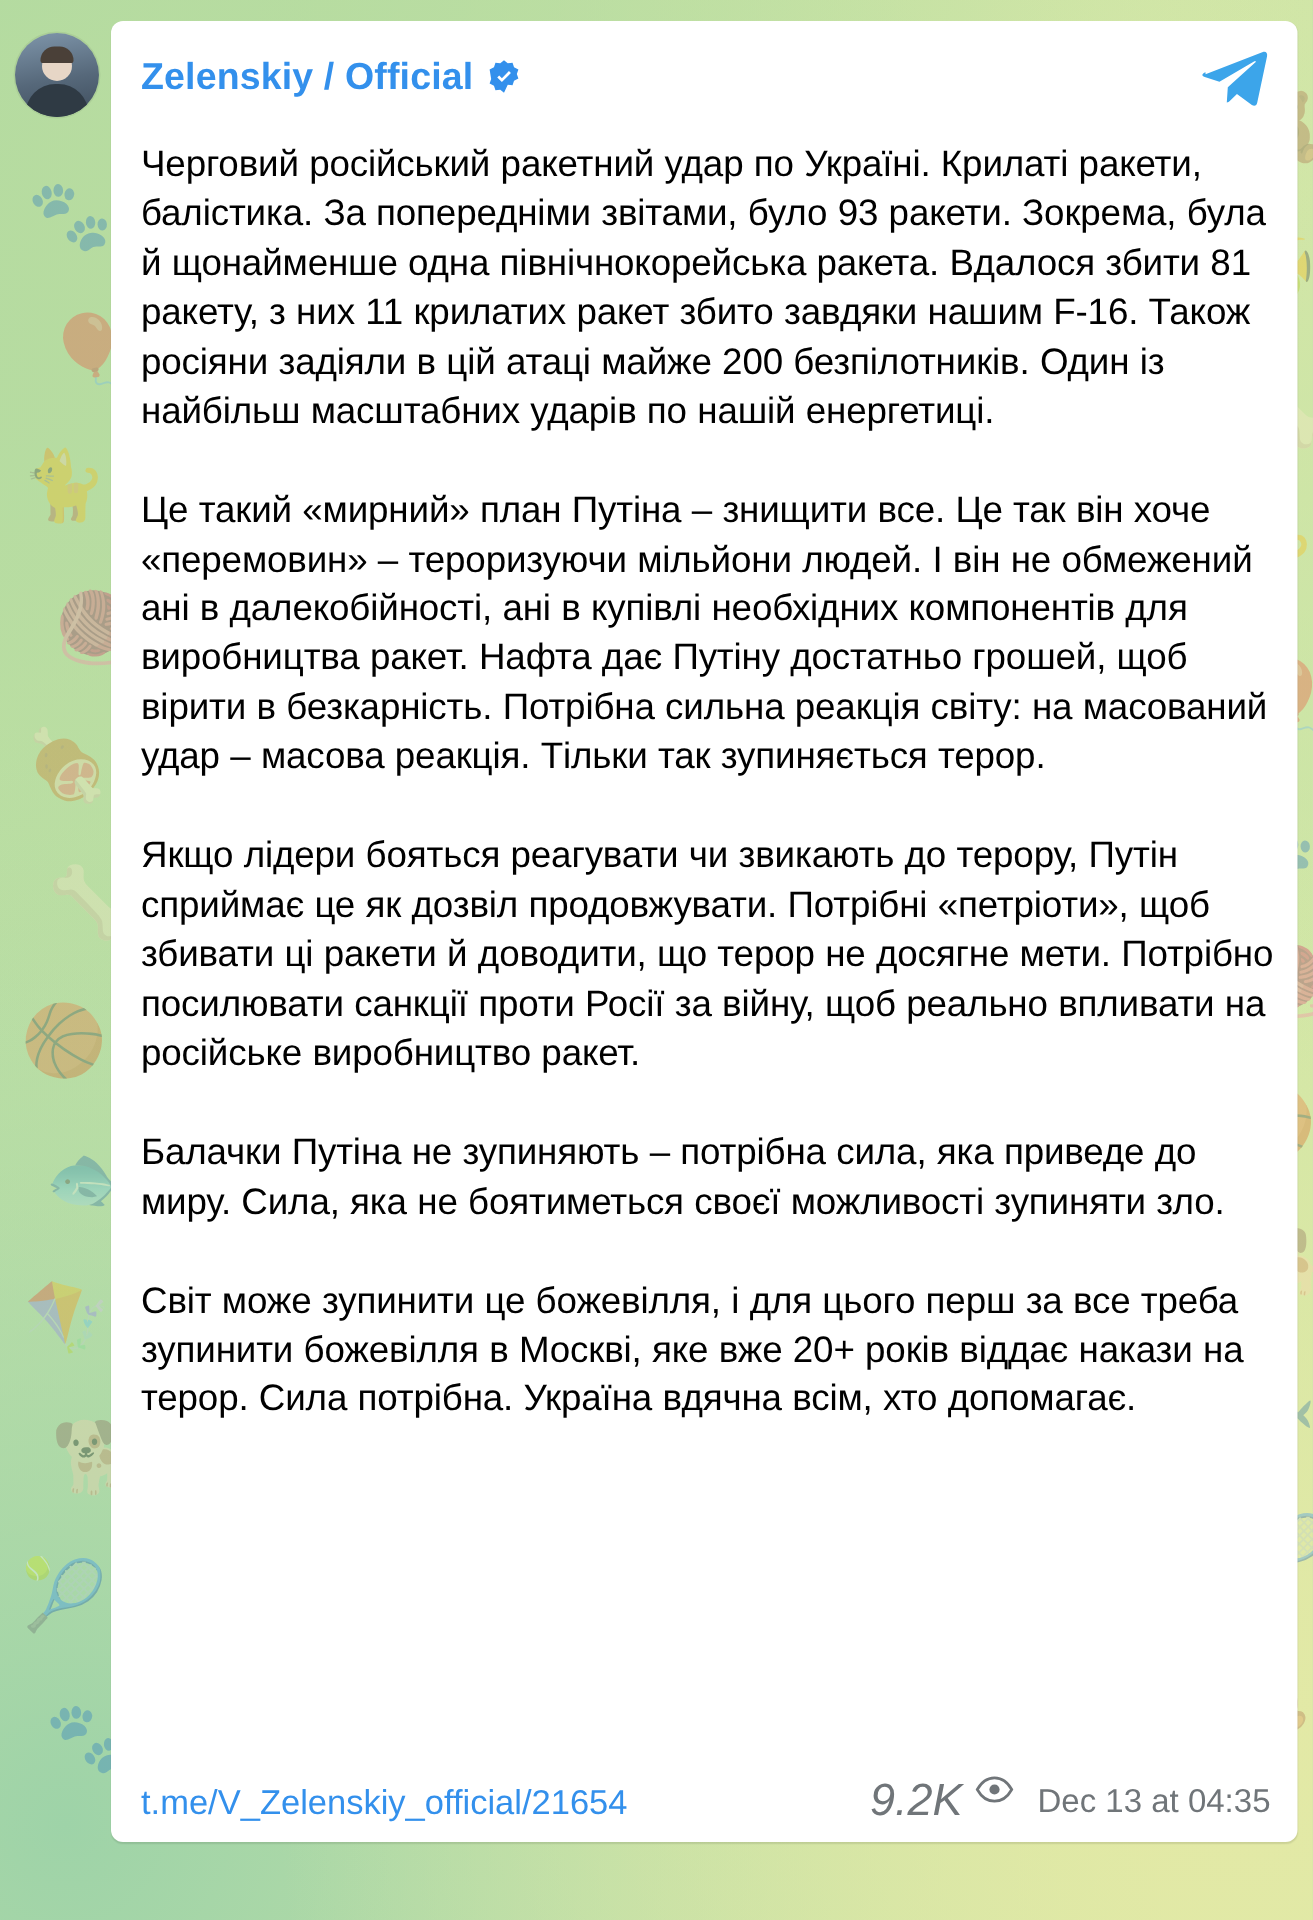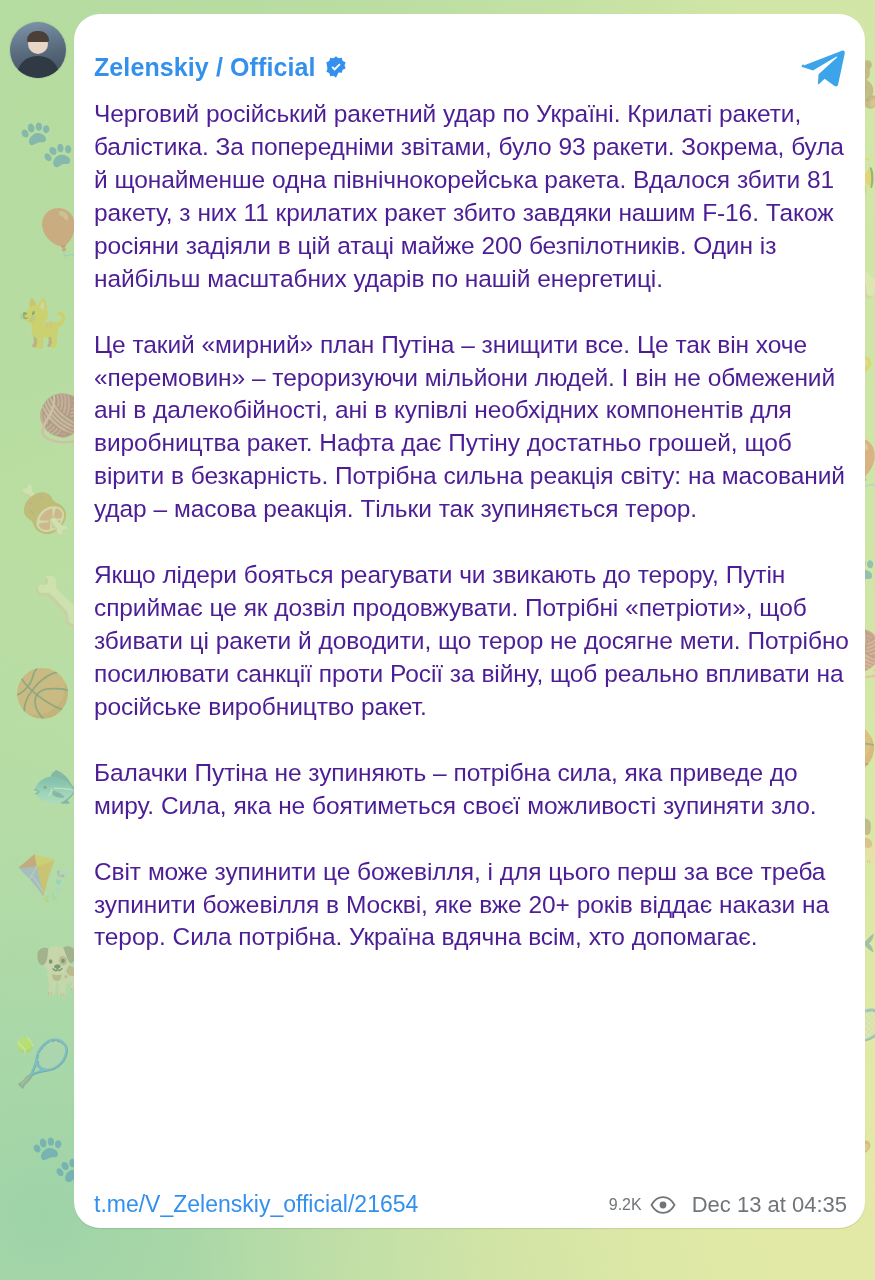--- a/index.html
+++ b/index.html
@@ -74,22 +74,22 @@
     width: 42px; height: 22px;
     border-radius: 20px 20px 0 0;
     background: #2f3a44;
     left: 7px; bottom: 0;
   }
 
   #bubble {
     position: relative;
     flex: 1 1 auto;
     background: #ffffff;
-    border-radius: 26px;
-    padding: 28px 16px 10px 20px;
+    border-radius: 8px;
+    padding: 12px 16px 10px 20px;
     box-shadow: 0 1px 1px rgba(0,0,0,0.10);
     min-height: 1214px;
     box-sizing: border-box;
   }
 
   #header-row {
     display: flex;
     align-items: center;
     gap: 8px;
   }
@@ -103,22 +103,22 @@
     width: 24px; height: 24px;
     flex: 0 0 auto;
   }
   #telegram-logo {
     margin-left: auto;
     width: 50px; height: 50px;
     flex: 0 0 auto;
   }
 
   #post-body {
-    margin-top: 6px;
-    color: #4c1d95;
+    margin-top: 18px;
+    color: #000000;
     font-size: 24.5px;
     line-height: 1.345;
     white-space: pre-wrap;
     letter-spacing: -0.1px;
     word-spacing: 0.2px;
   }
 
   #footer-row {
     position: absolute;
     left: 20px;
@@ -129,24 +129,24 @@
     gap: 10px;
   }
   #post-link {
     color: #3390ec;
     font-size: 23px;
     text-decoration: none;
   }
   #views-group {
     margin-left: auto;
     display: flex;
-    align-items: center;
     gap: 8px;
     color: #707579;
-    font-size: 16px;
+    font-size: 30px;
+    font-style: italic;
   }
   #eye-icon { width: 26px; height: 18px; flex: 0 0 auto; }
   #timestamp {
     color: #707579;
     font-size: 22px;
     margin-left: 6px;
   }
 </style>
 </head>
 <body>

